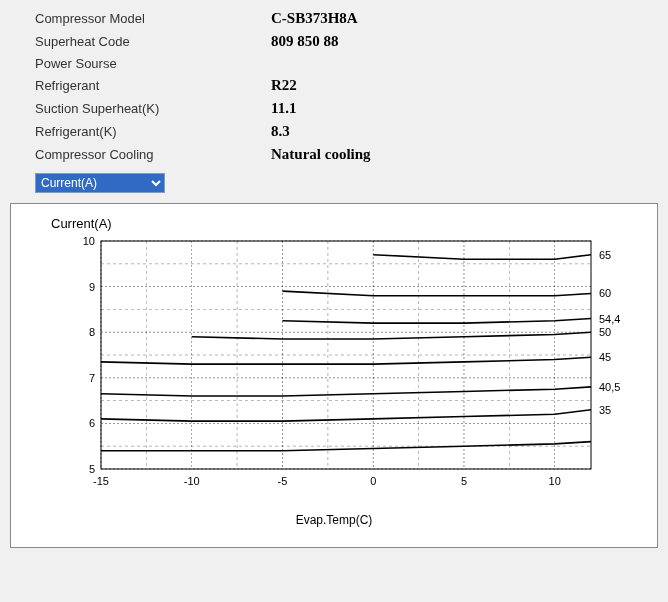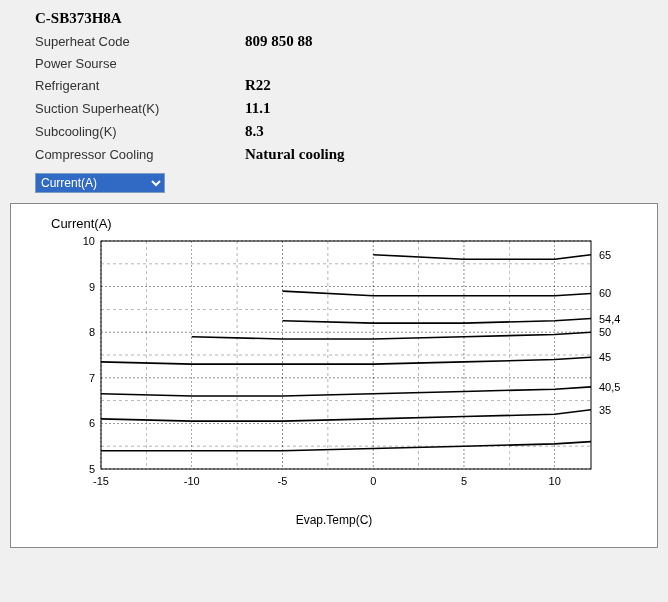--- a/index.html
+++ b/index.html
@@ -22,20 +22,21 @@
   }
   .spec-label {
     width: 210px;
     color: #333;
     font-size: 13px;
   }
   .spec-value {
     font-weight: bold;
     font-family: "Times New Roman", serif;
     font-size: 15px;
+    margin-left: 26px;
   }
   .select-wrap {
     margin-left: 25px;
     margin-top: 10px;
     margin-bottom: 10px;
   }
   select.highlighted {
     background: #316ac5;
     color: white;
     border: 1px solid #7b9ebd;
@@ -71,39 +72,40 @@
   .ytick, .xtick, .rlabel {
     font-size: 11px;
     fill: #000;
   }
 </style>
 </head>
 <body>
 
 <div class="spec-table" id="spec-table">
     <div class="spec-row">
+      <div class="spec-label">Compressor Model</div>
       <div class="spec-value">C-SB373H8A</div>
     </div>
     <div class="spec-row">
       <div class="spec-label">Superheat Code</div>
       <div class="spec-value">809 850 88</div>
     </div>
     <div class="spec-row">
       <div class="spec-label">Power Sourse</div>
     </div>
     <div class="spec-row">
       <div class="spec-label">Refrigerant</div>
       <div class="spec-value">R22</div>
     </div>
     <div class="spec-row">
       <div class="spec-label">Suction Superheat(K)</div>
       <div class="spec-value">11.1</div>
     </div>
     <div class="spec-row">
-      <div class="spec-label">Subcooling(K)</div>
+      <div class="spec-label">Refrigerant(K)</div>
       <div class="spec-value">8.3</div>
     </div>
     <div class="spec-row">
       <div class="spec-label">Compressor  Cooling</div>
       <div class="spec-value">Natural cooling</div>
     </div>
   </div>
 
 <div class="select-wrap">
   <select class="highlighted">

